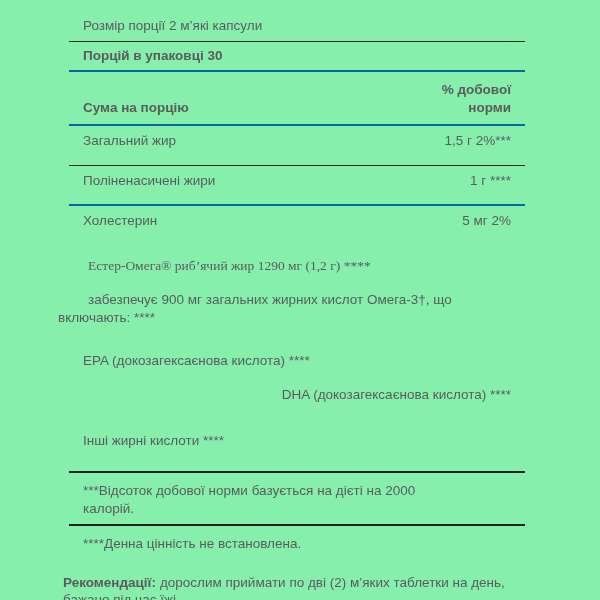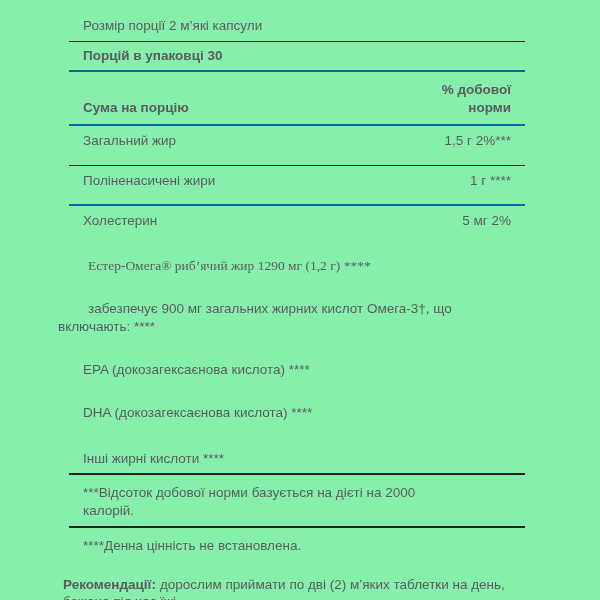--- a/index.html
+++ b/index.html
@@ -27,25 +27,25 @@
   }
   .row { padding: 5px 14px 6px 14px; }
   .b1 { border-bottom: 1px solid #2a2a2a; }
   .b2 { border-bottom: 2px solid #0369a1; }
   .bold { font-weight: bold; }
   .hdr-row { display: flex; justify-content: space-between; align-items: flex-end; padding: 9px 14px 8px 14px; }
   .hdr-right { width: 95px; text-align: right; font-weight: bold; }
   .nrow { display: flex; justify-content: space-between; padding: 6px 14px 15px 14px; }
   .nrow .val { white-space: nowrap; text-align: right; }
   .ind { padding-left: 19px; margin-top: 7px; font-family: Liberation Serif, serif; }
-  .hang { padding-left: 0; margin-left: -11px; text-indent: 30px; margin-top: 15px; padding-right: 10px; }
+  .hang { padding-left: 0; margin-left: -11px; text-indent: 30px; margin-top: 6px; padding-right: 10px; }
   .hang-inner { display: block; }
   .sp1 { margin-top: 15px; }
-  .sp2 { margin-top: 14px; }
-  .last-fa { padding-bottom: 6px; border-bottom: 2px solid #222222; margin-top: 17px; }
+  .sp2 { margin-top: 5px; text-align: right; }
+  .last-fa { padding-bottom: 22px; border-bottom: 2px solid #222222; margin-top: 17px; }
   .foot1 { padding-top: 9px; padding-bottom: 7px; border-bottom: 2px solid #222222; }
   .foot1 .fw { display: block; max-width: 352px; }
   .foot2 { padding-top: 9px; padding-bottom: 8px; }
   .para {
     margin: 0;
     margin-left: 63px;
     width: 484px;
     color: #5b5b5e;
   }
   .para-reco { margin-top: 13px; }

